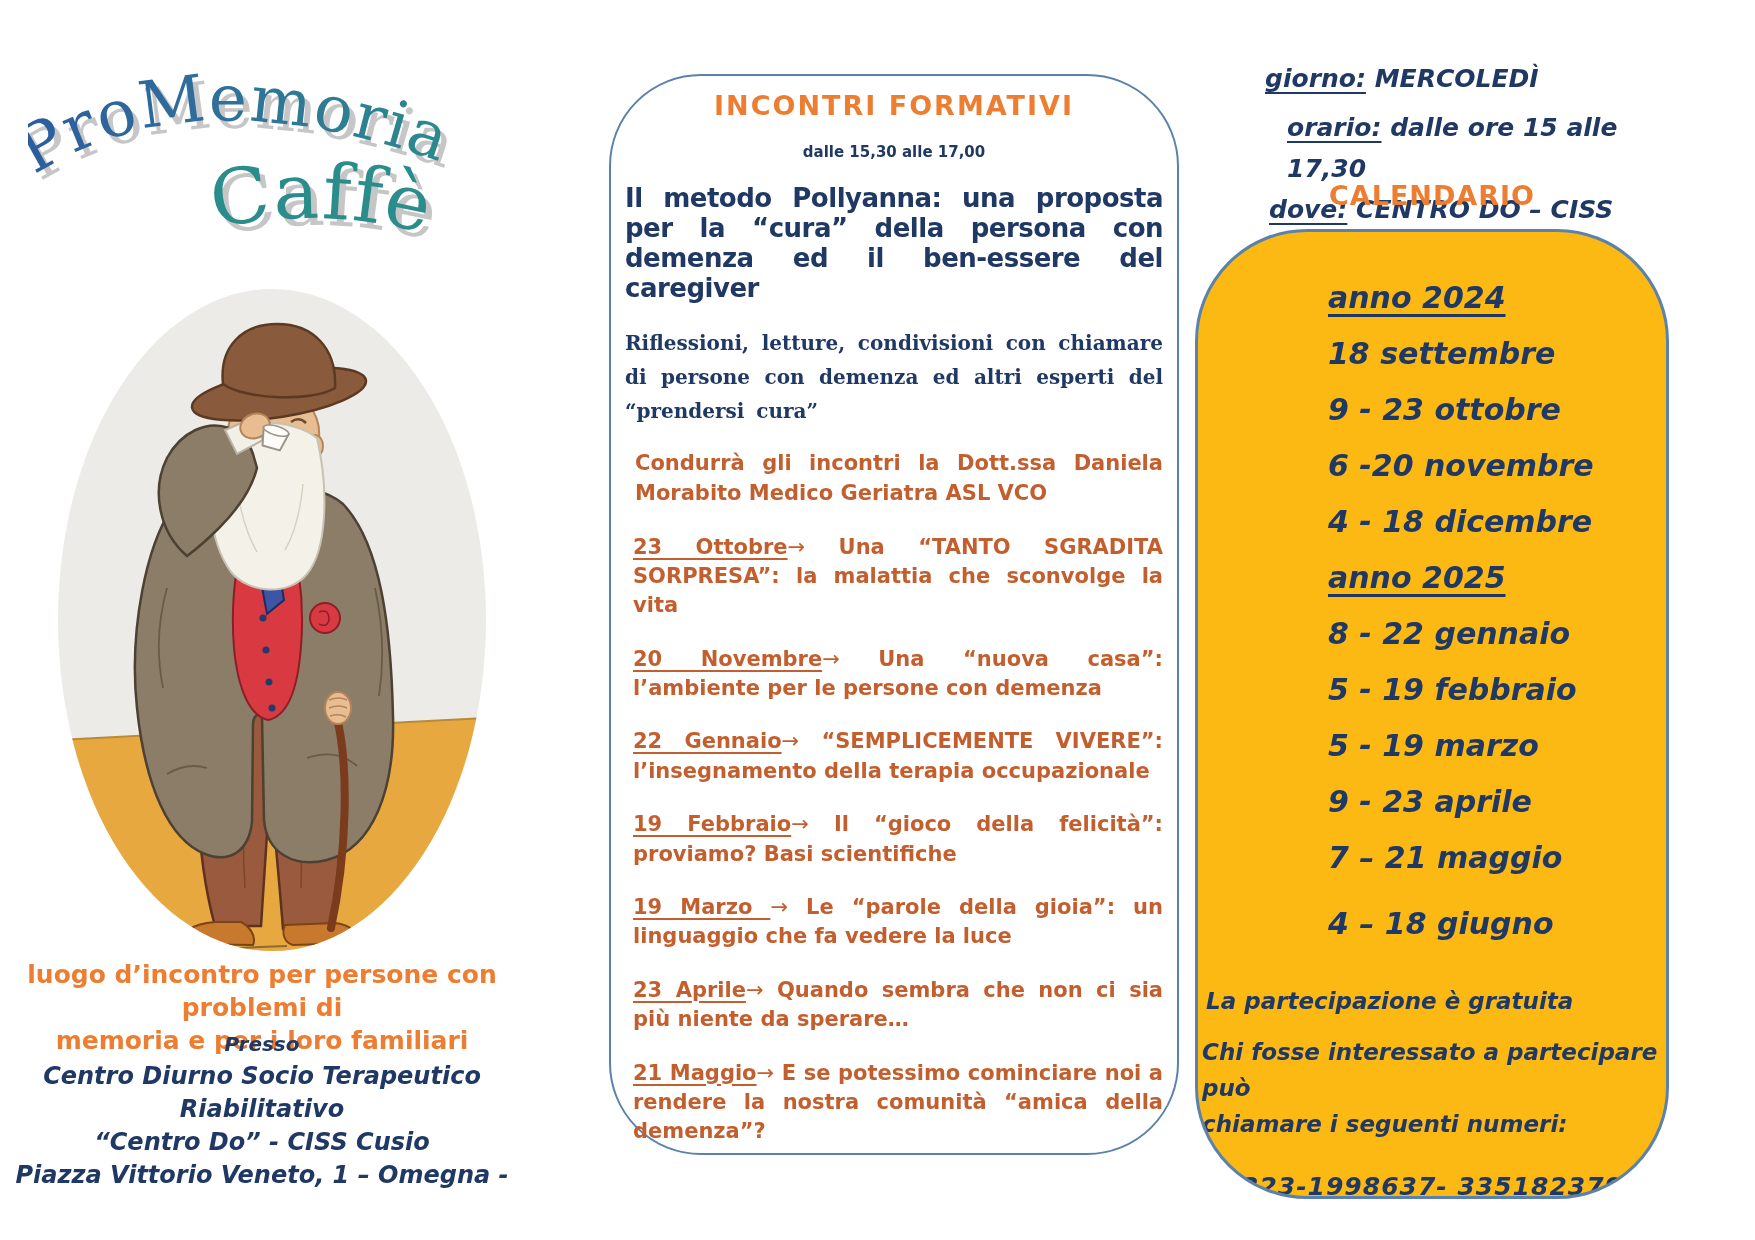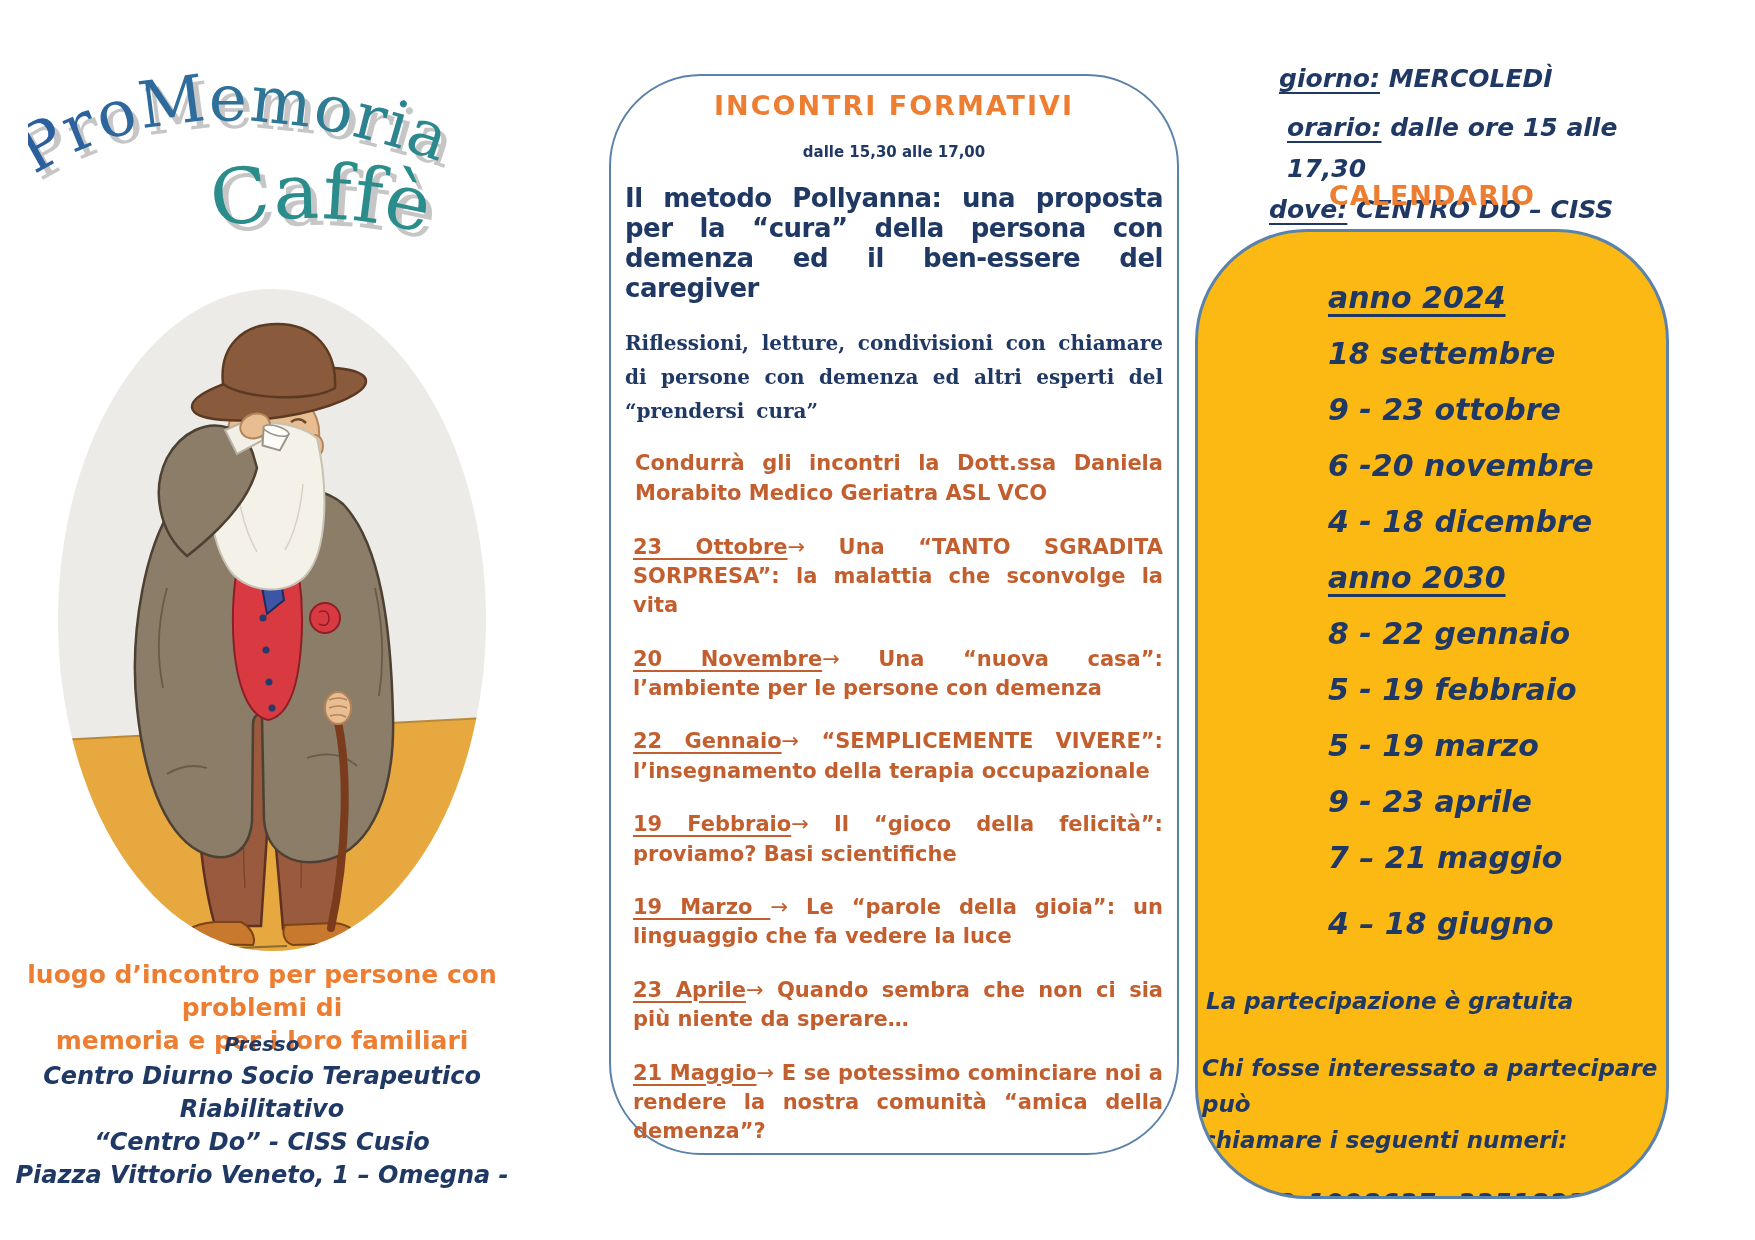--- a/index.html
+++ b/index.html
@@ -62,42 +62,42 @@
     margin:24px 0 0 0; padding-left:8px; font-size:21px; line-height:1.4;
     text-align:justify; color:var(--orange-body,#c35f2e); font-weight:bold;
   }
   .sdate { text-decoration:underline; text-underline-offset:4px; }
   .arrow { font-weight:normal; }
 
   
   .info { position:absolute; left:1255px; top:58px; width:430px;
     font-style:italic; font-weight:bold; font-size:25px; line-height:41px;
     color:var(--navy,#1f3864); }
-  .info-line.i0 { margin-left:24px; }
+  .info-line.i0 { margin-left:10px; }
   .info-line.i1 { margin-left:32px;margin-top:8px; }
   .info-line.i2 { margin-left:14px; }
   .ilabel { text-decoration:underline; text-underline-offset:5px; }
 
   .calendario {
     position:absolute; left:1195px; top:180px; width:474px; text-align:center;
     color:var(--orange-heading,#ed7d31); font-size:27px; font-weight:bold;
     letter-spacing:1px;
   }
   .cal-box {
     position:absolute; left:1195px; top:229px; width:474px; height:970px;
     background:var(--calendar-fill,#fdb913);
     border:3px solid var(--border-blue,#5b82aa); border-radius:112px;
     box-sizing:border-box; overflow:hidden;
     font-style:italic; color:var(--navy,#1f3864);
   }
   .cal-dates { margin:38px 0 0 130px; font-size:30px; line-height:56px; font-weight:bold; }
   .cal-year { text-decoration:underline; text-underline-offset:6px; }
   .cal-date.extra-gap { margin-top:10px; }
   .cal-free { margin:36px 0 0 8px; font-size:23px; font-weight:bold; }
-  .cal-contact { margin:36px 0 0 4px; font-size:23px; font-weight:bold; line-height:36px; }
+  .cal-contact { margin:20px 0 0 4px; font-size:23px; font-weight:bold; line-height:36px; }
   .cal-phone { margin-top:30px; text-align:center; font-size:25px; font-weight:bold; letter-spacing:1px; }
 </style>
 </head>
 <body>
 
 <div class="page">
 
   <svg class="logo" viewBox="0 0 480 200">
     <defs>
       <linearGradient id="lgrad" x1="0" y1="0" x2="1" y2="0">
@@ -237,21 +237,21 @@
 
   <div class="calendario">CALENDARIO</div>
 
   <div class="cal-box">
     <div class="cal-dates">
       <div class="cal-year">anno 2024</div>
       <div class="cal-date">18 settembre</div>
       <div class="cal-date">9 - 23 ottobre</div>
       <div class="cal-date">6 -20 novembre</div>
       <div class="cal-date">4 - 18 dicembre</div>
-      <div class="cal-year">anno 2030</div>
+      <div class="cal-year">anno 2025</div>
       <div class="cal-date">8 - 22 gennaio</div>
       <div class="cal-date">5 - 19 febbraio</div>
       <div class="cal-date">5 - 19 marzo</div>
       <div class="cal-date">9 - 23 aprile</div>
       <div class="cal-date">7 – 21 maggio</div>
       <div class="cal-date extra-gap">4 – 18 giugno</div>
     </div>
     <div class="cal-free">La partecipazione è gratuita</div>
     <div class="cal-contact">
       <div>Chi fosse interessato a partecipare può</div>

